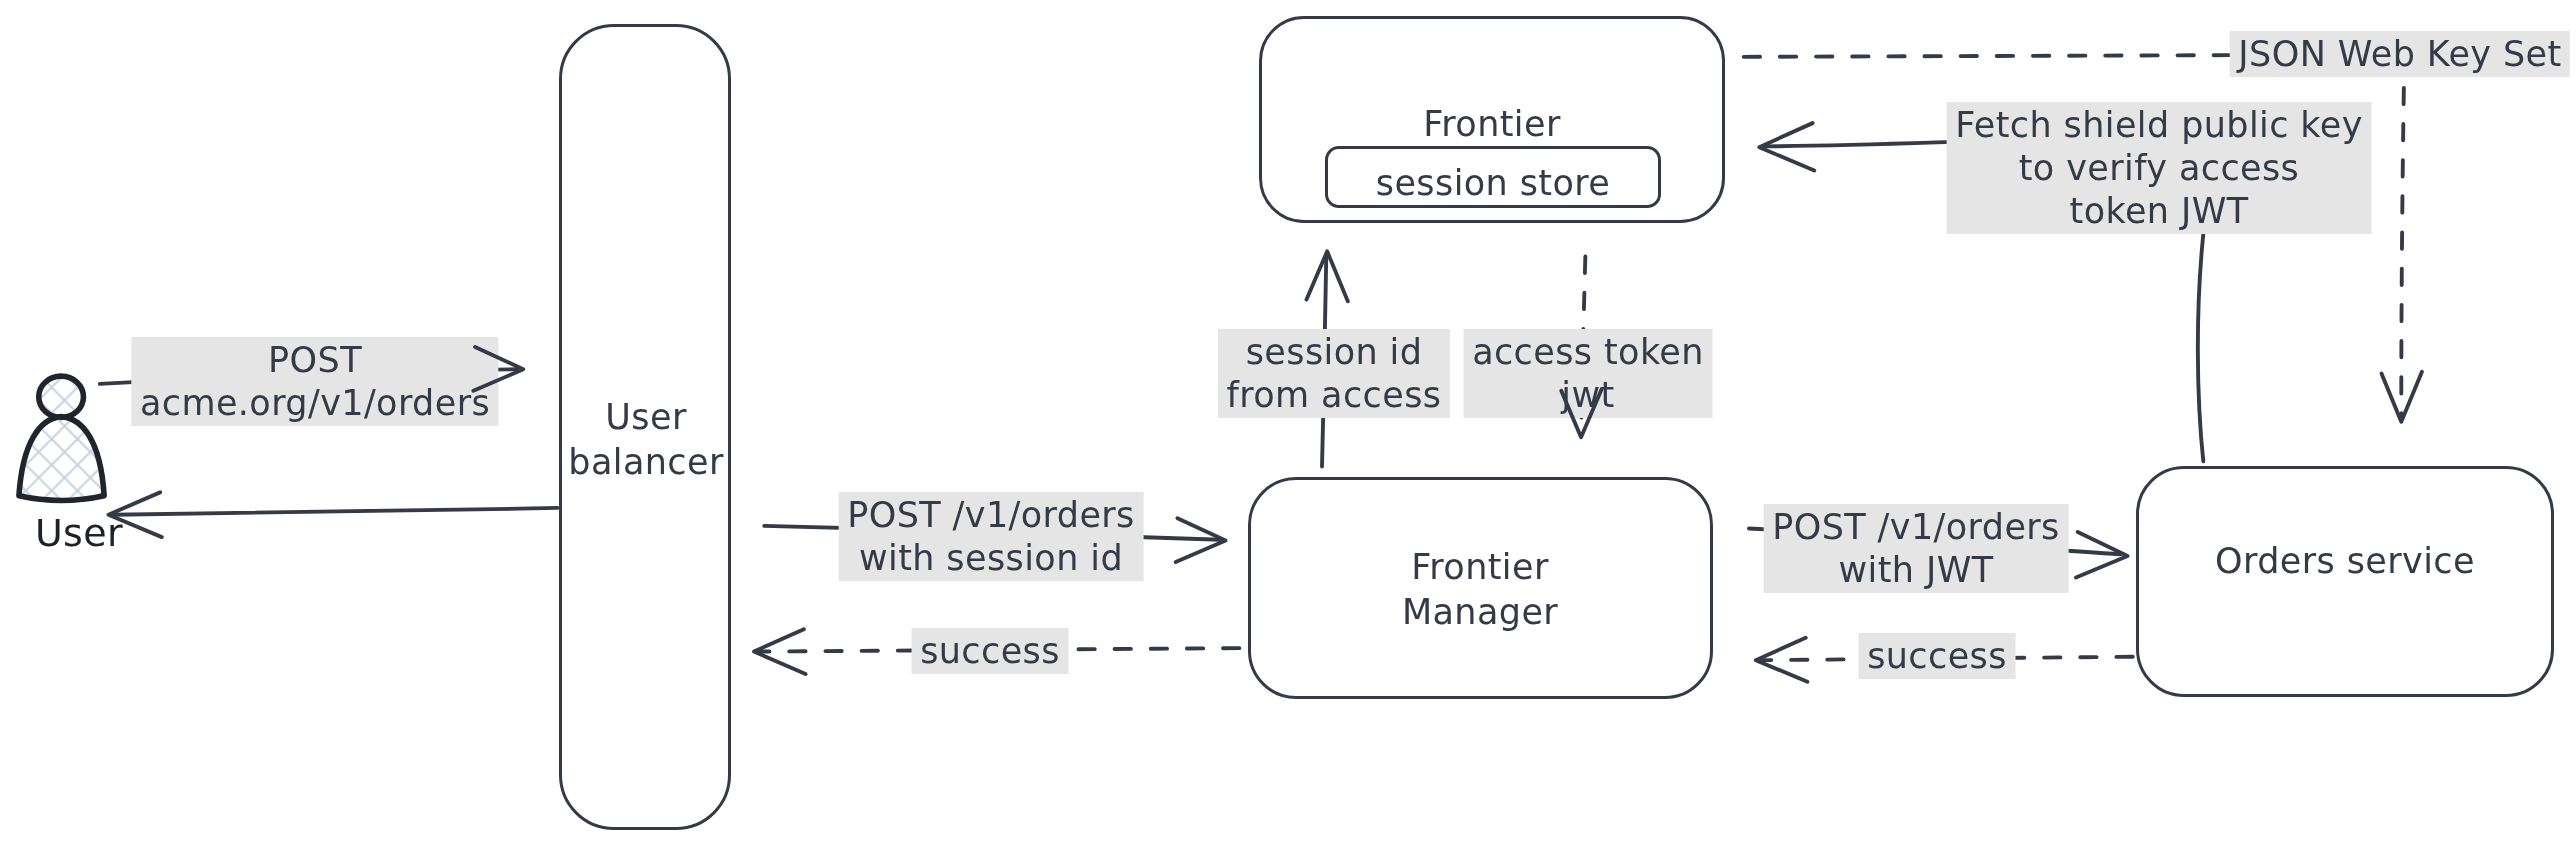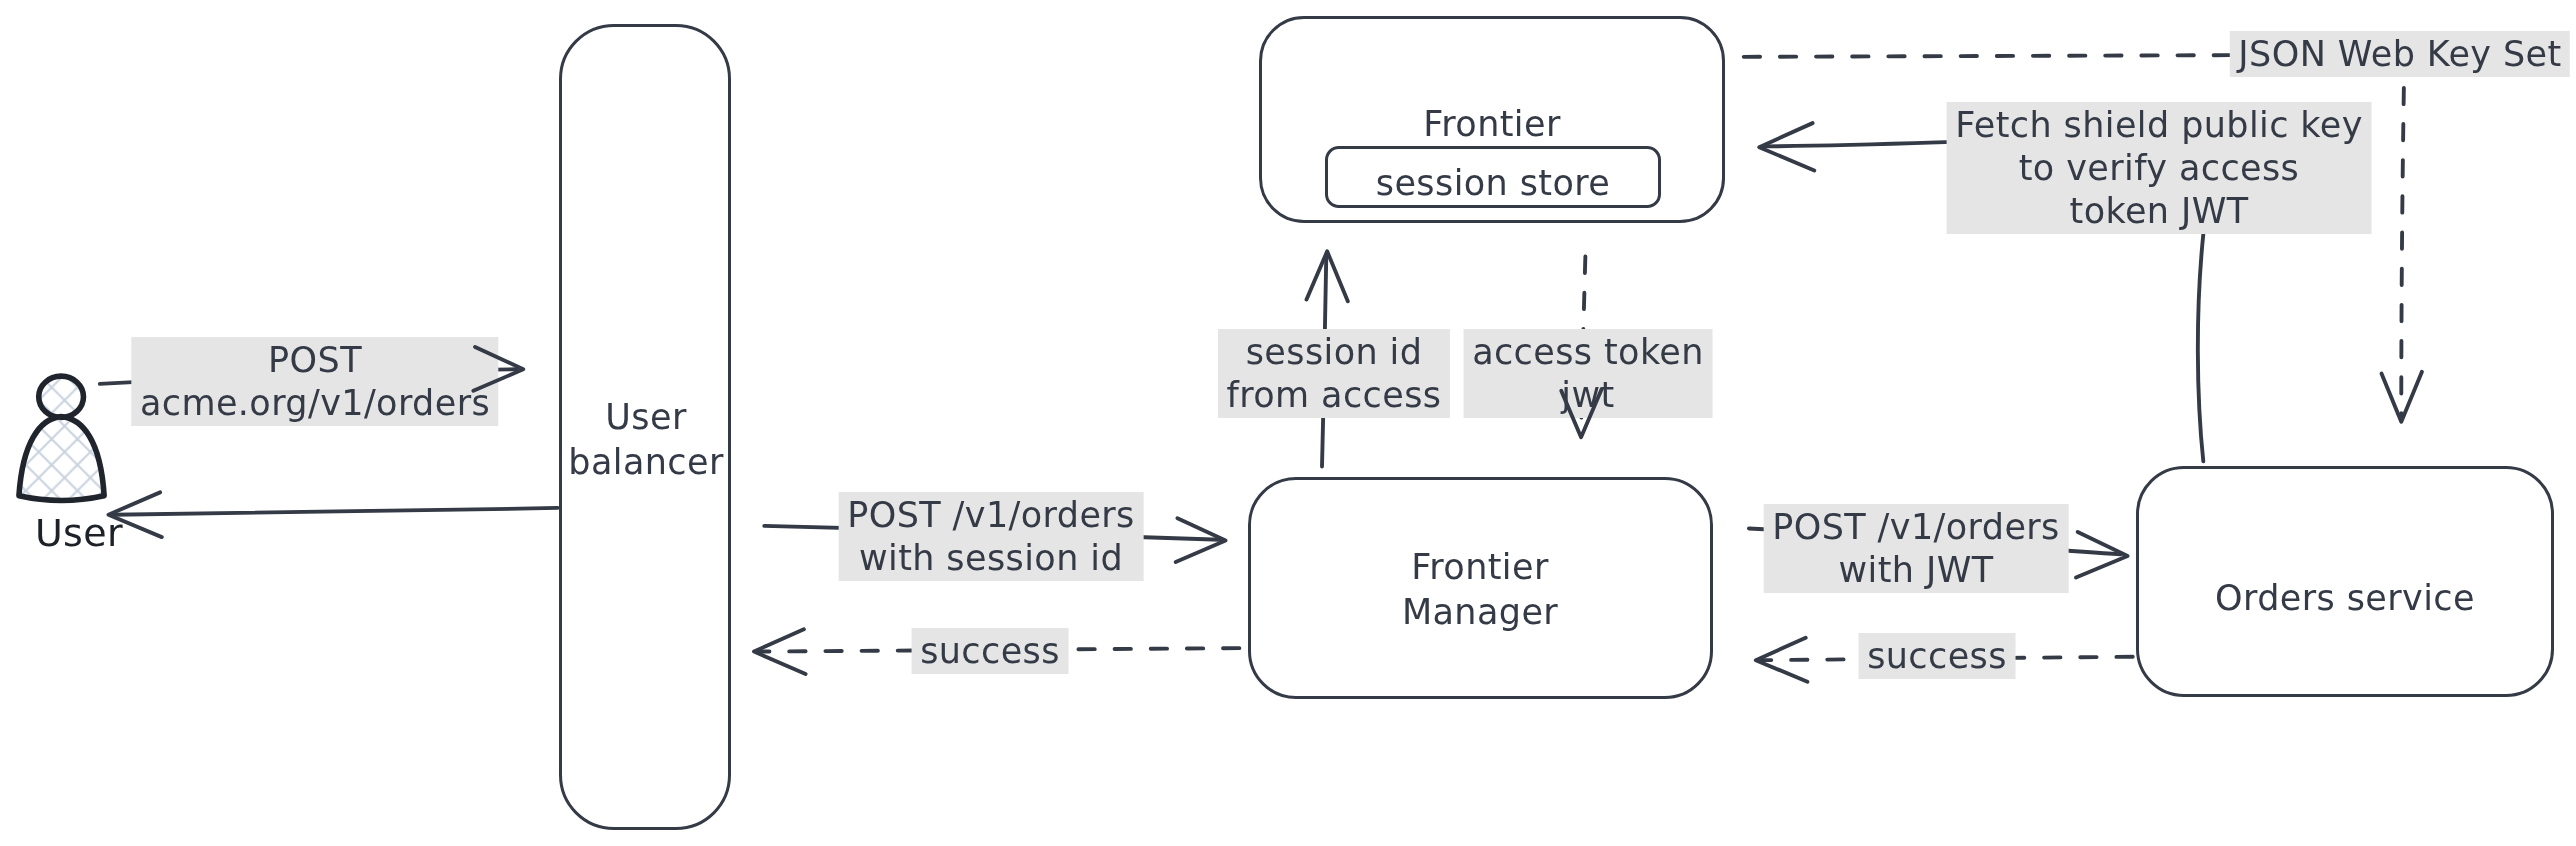--- a/index.html
+++ b/index.html
@@ -117,21 +117,21 @@
   <div class="node-title" style="left:646px; top:389px;">
     <span>User</span>
     <span>balancer</span>
   </div>
   <div class="node-title" style="left:1492px; top:96px;">Frontier</div>
   <div class="node-title" style="left:1493px; top:155px;">session store</div>
   <div class="node-title" style="left:1480px; top:539px;">
     <span>Frontier</span>
     <span>Manager</span>
   </div>
-  <div class="node-title" style="left:2345px; top:570px;">Orders service</div>
+  <div class="node-title" style="left:2345px; top:533px;">Orders service</div>
 
   <div class="edge-label" style="left:315px; top:337px;">
     <span>POST</span>
     <span>acme.org/v1/orders</span>
   </div>
   <div class="edge-label" style="left:991px; top:492px;">
     <span>POST /v1/orders</span>
     <span>with session id</span>
   </div>
   <div class="edge-label" style="left:990px; top:628px;">success</div>

